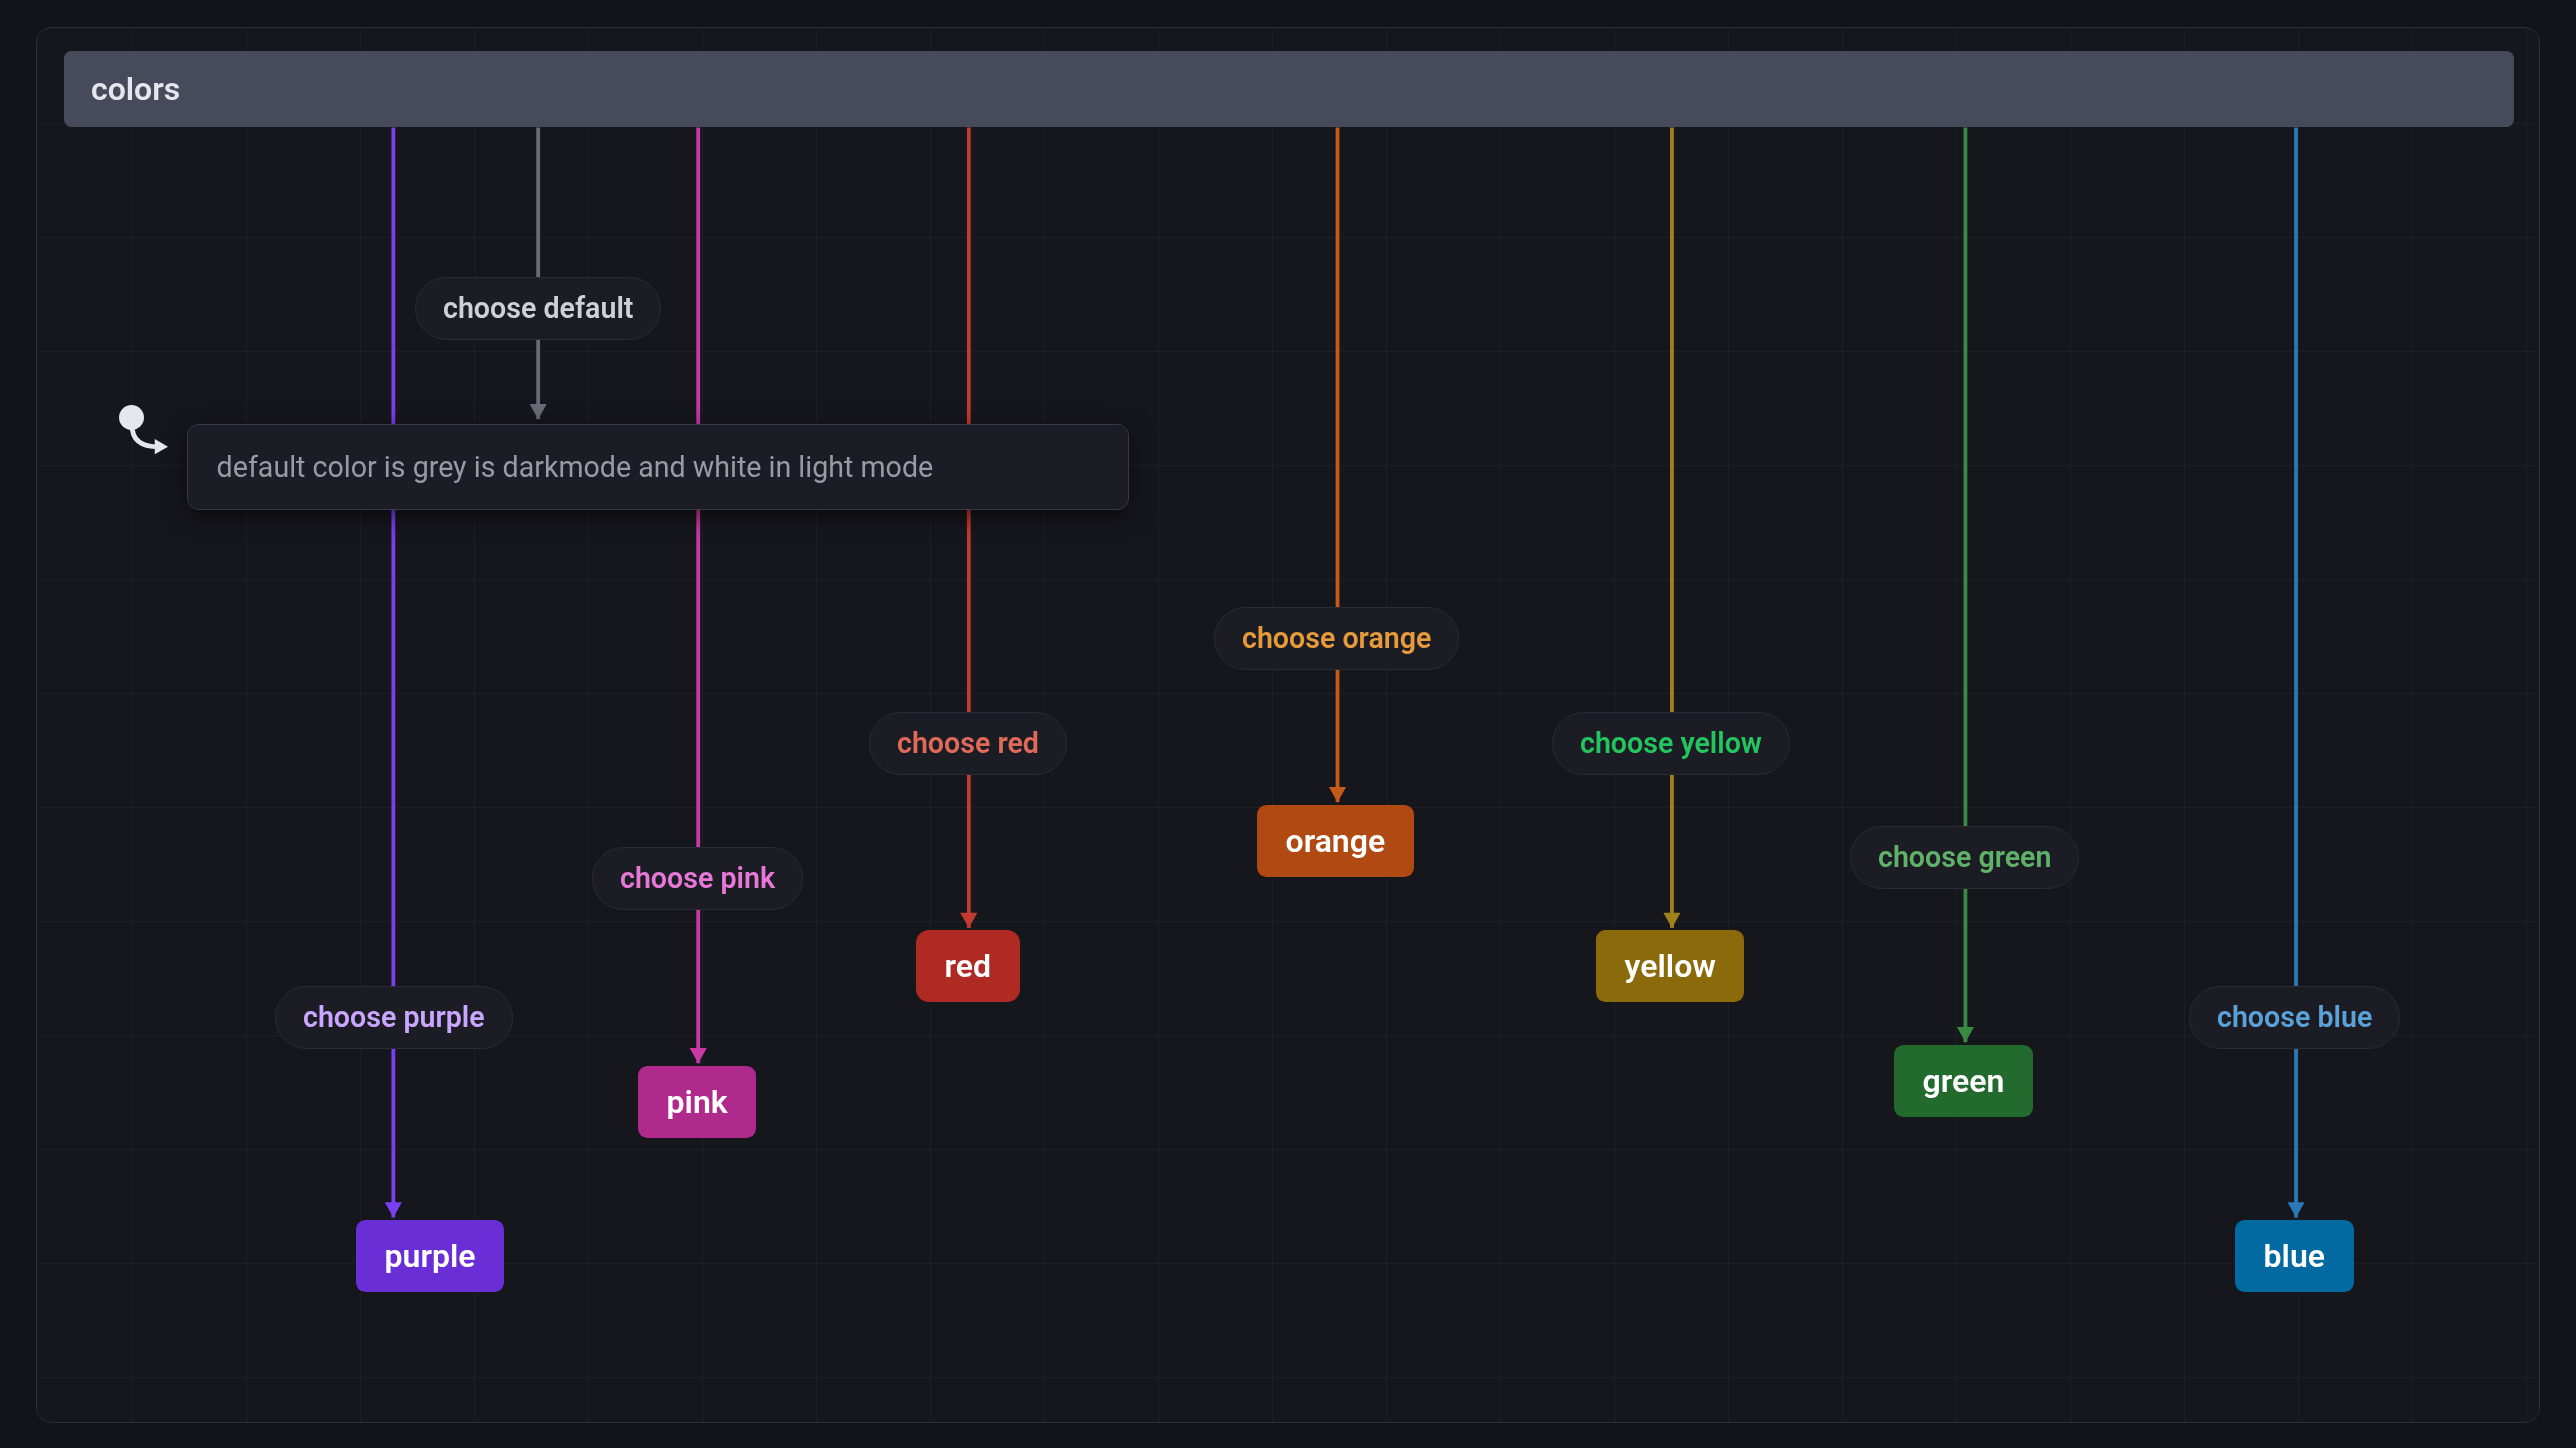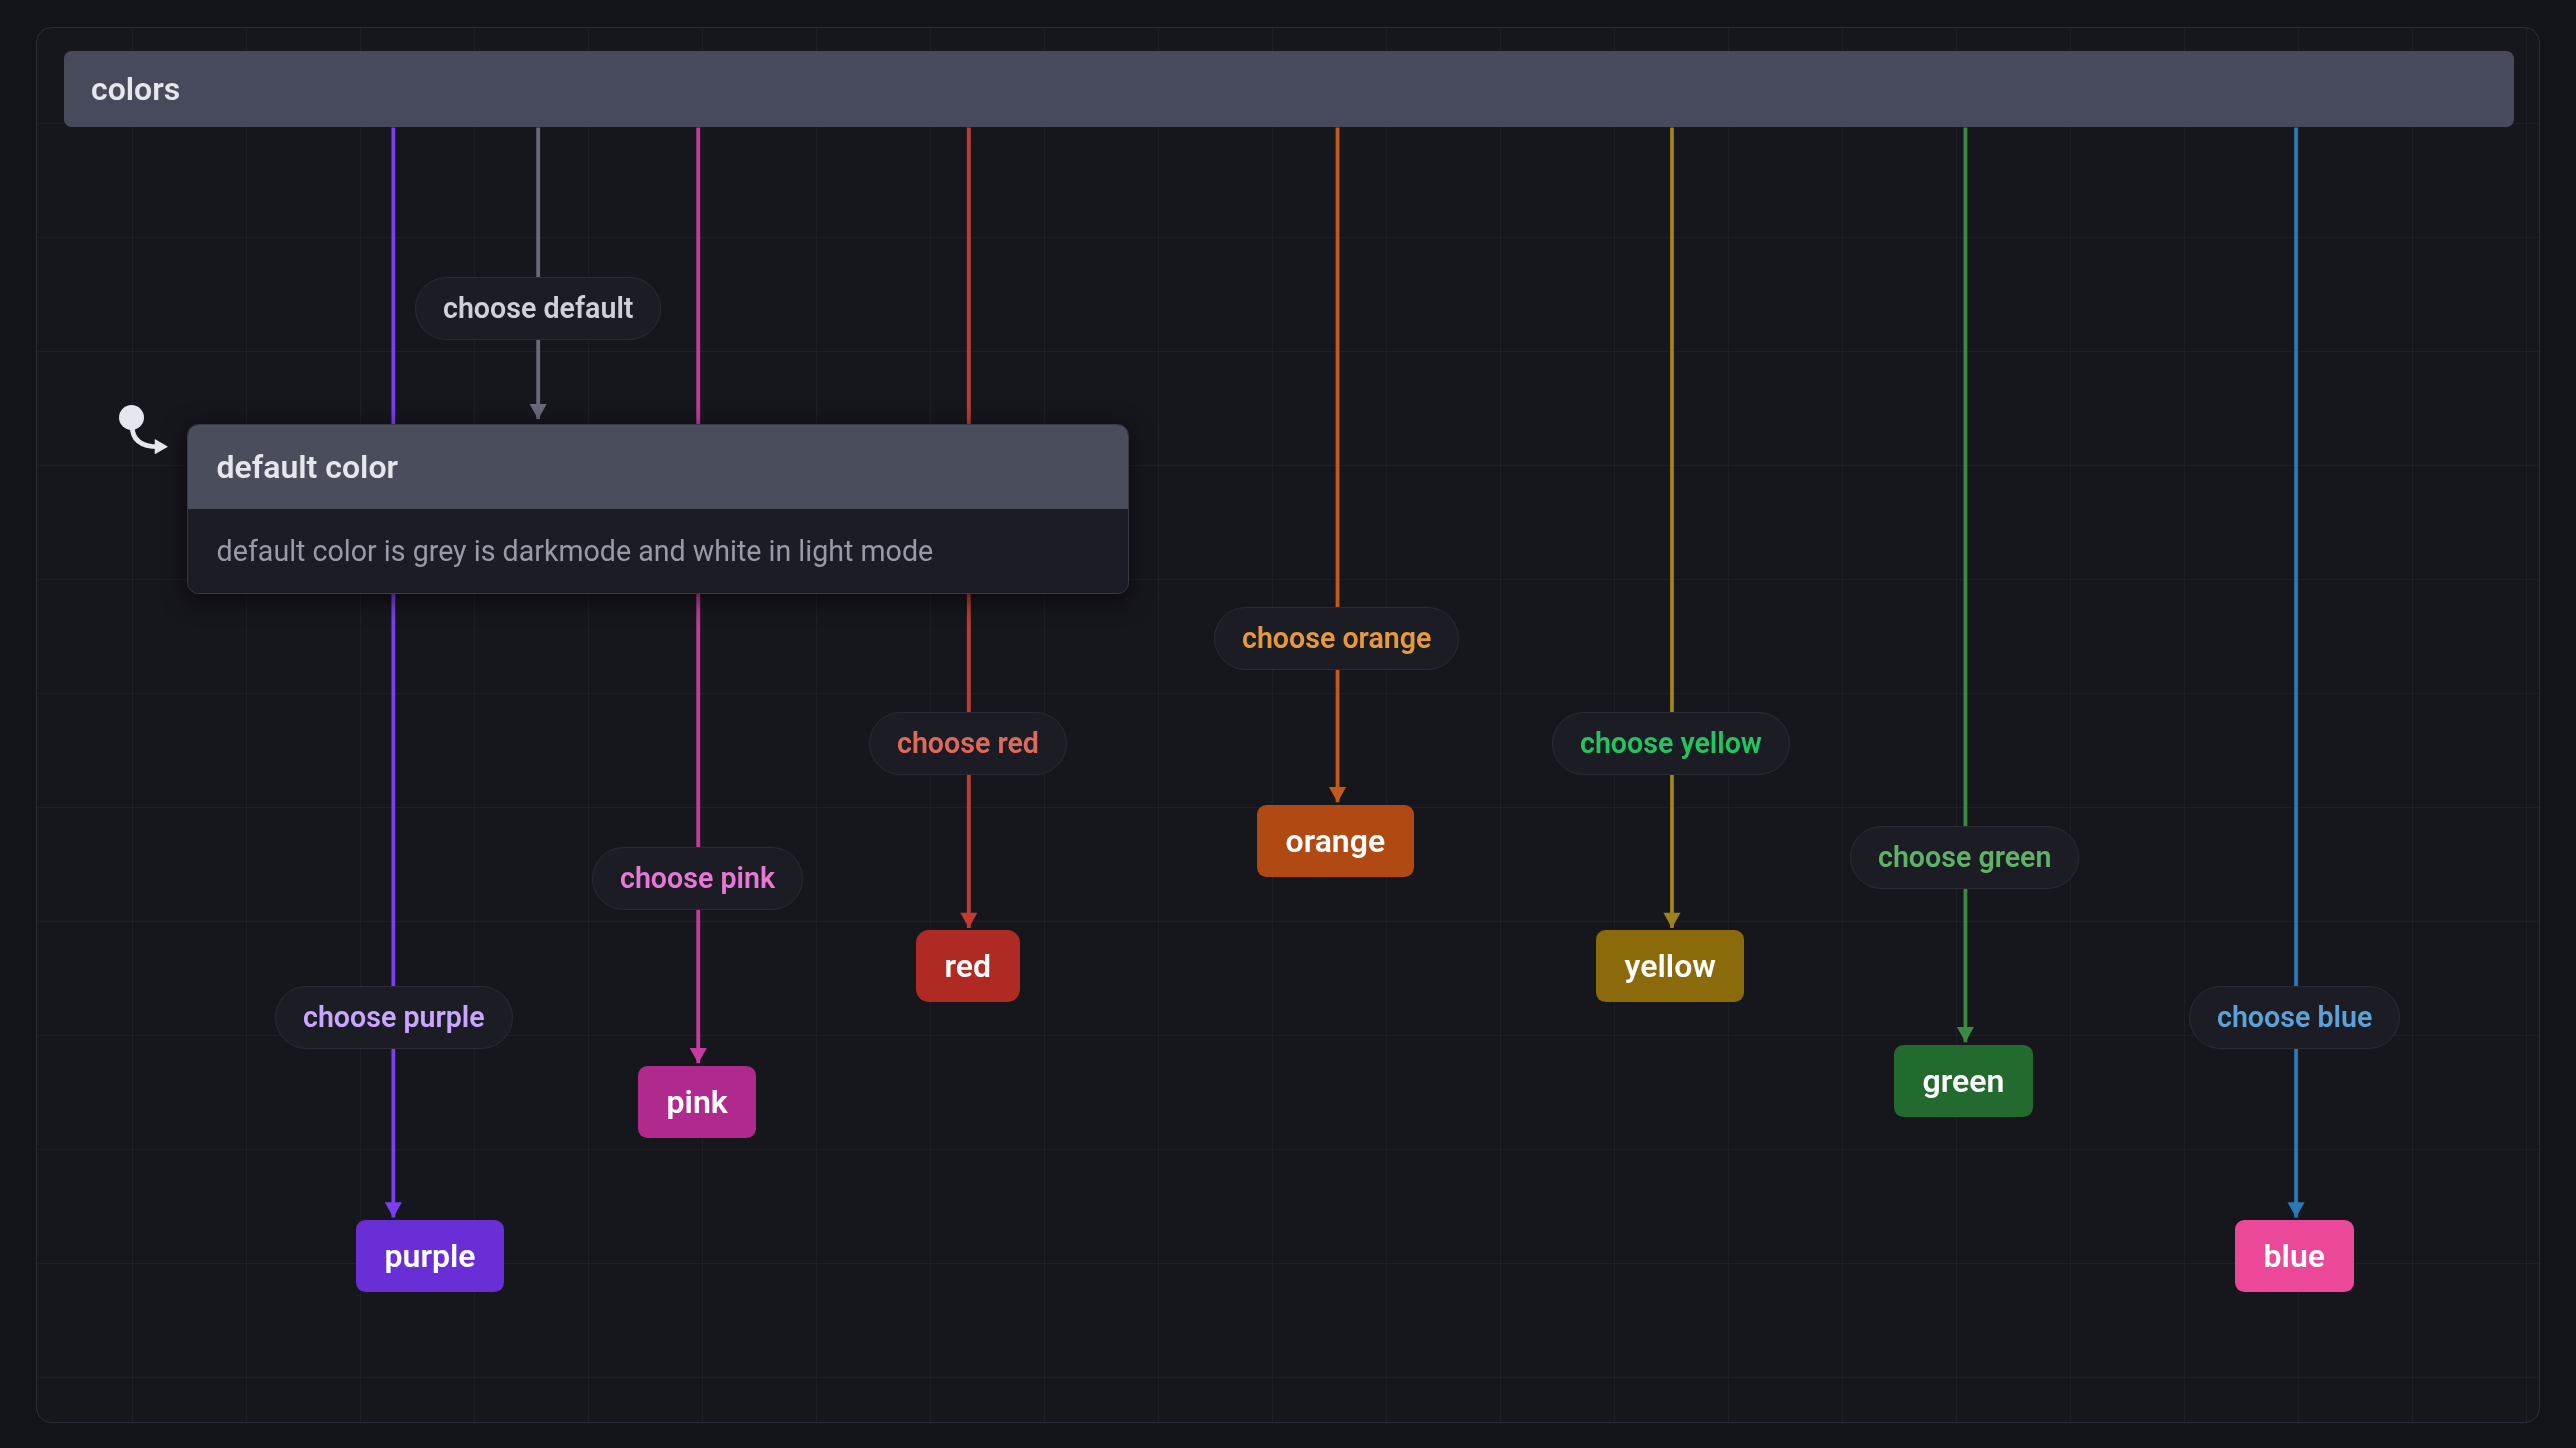--- a/index.html
+++ b/index.html
@@ -81,21 +81,21 @@
     font-weight: 600;
     color: #fff;
     white-space: nowrap;
   }
   .state.purple { background: #6a2ed6; }
   .state.pink   { background: #b02a8e; }
   .state.red    { background: #b02a24; border-radius: 13px; }
   .state.orange { background: #b04a12; }
   .state.yellow { background: #8a6a0a; color:#fff; }
   .state.green  { background: #236a2e; }
-  .state.blue   { background: #ec4899; }
+  .state.blue   { background: #0369a1; }
   .tooltip {
     position: absolute;
     z-index: 40;
     width: 942px;
     border-radius: 11.4px;
     overflow: hidden;
     box-shadow: 0 5.7px 23px rgba(0,0,0,0.6);
     border: 1px solid #3a3a46;
   }
   .tooltip-head {
@@ -180,21 +180,20 @@
 
     <div class="entry-dot" style="left:82px; top:377px;"></div>
     <div class="entry-arrow" style="left:89px; top:396px;">
       <svg width="50" height="34" viewBox="0 0 52 36">
         <path d="M6 2 Q6 24 34 24" stroke="#e6e6ee" stroke-width="5" fill="none" stroke-linecap="round"></path>
         <path d="M30 16 L44 24 L30 32 Z" fill="#e6e6ee"></path>
       </svg>
     </div>
 
     <div class="tooltip" style="left:150px; top:396px;">
-      <div class="tooltip-head">default color</div>
       <div class="tooltip-body">default color is grey is darkmode and white in light mode</div>
     </div>
 
     <div id="nodes">
         <div class="node" style="left: 238px; top: 958px;">
           <div class="pill purple"><span>choose purple</span></div>
         </div>
         <div class="node" style="left: 281px; top: 1192px; margin-left: 38px;">
           <div class="state purple"><span>purple</span></div>
         </div>

